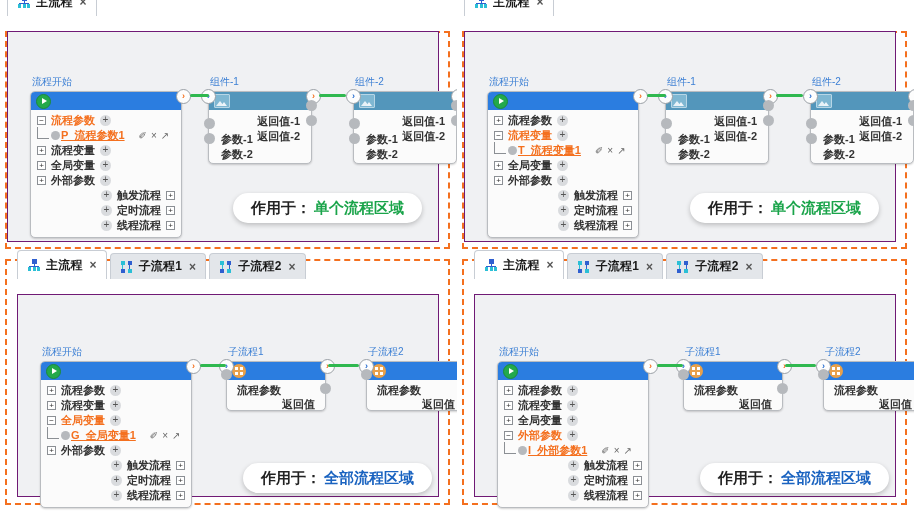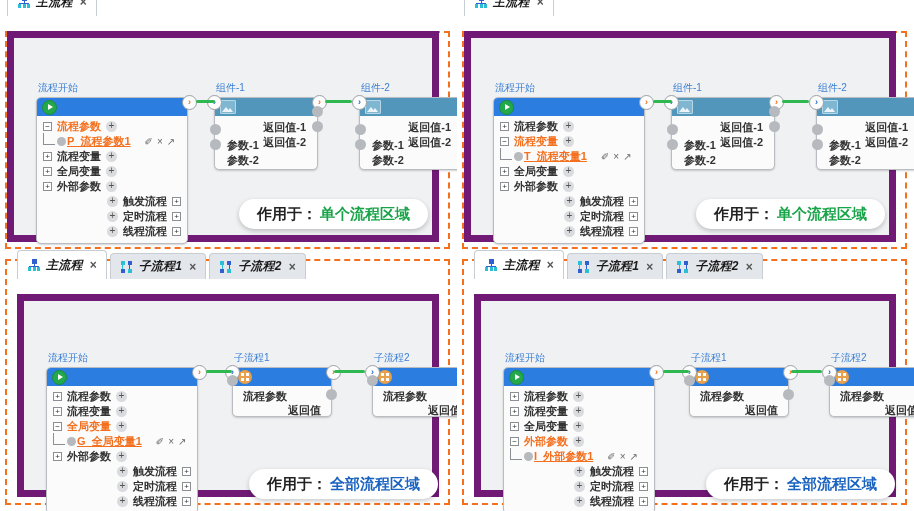--- a/index.html
+++ b/index.html
@@ -12,21 +12,21 @@
   }
   .root{position:relative;width:914px;height:511px;}
 
   
   .quad{position:absolute;background:#ffffff;box-sizing:border-box;}
 
   
   .dash{position:absolute;border:2px dashed #f4701f;box-sizing:border-box;}
 
   
-  .tabbar{position:absolute;display:flex;align-items:flex-end;height:14px;font-style:italic;}
+  .tabbar{position:absolute;display:flex;align-items:flex-end;height:14px;}
   .tab{
     display:flex;align-items:center;gap:5px;
     height:26px;padding:0 9px 0 9px;box-sizing:border-box;
     border:1px solid #c8cdd4;border-bottom:none;
     border-top-left-radius:4px;border-top-right-radius:4px;
     background:#e3e6ea;color:#1a1a1a;font-size:12px;font-weight:bold;
     margin-right:3px;position:relative;
   }
   .tab.active{background:#ffffff;height:29px;border-color:#c8cdd4;z-index:2;}
   .tab .tlabel{white-space:nowrap;letter-spacing:.2px;}
@@ -44,21 +44,21 @@
   .ic-sub{width:14px;height:12px;position:relative;flex:0 0 14px;}
   .ic-sub i{position:absolute;display:block;}
   .ic-sub i.a{width:4px;height:4px;left:1px;top:0;background:#2bbfd6;}
   .ic-sub i.b{width:4px;height:4px;left:8px;top:0;background:#2f5fd0;}
   .ic-sub i.c{width:4px;height:4px;left:1px;top:8px;background:#2f5fd0;}
   .ic-sub i.d{width:4px;height:4px;left:8px;top:8px;background:#2bbfd6;}
   .ic-sub i.l1{width:1px;height:4px;left:2.5px;top:4px;background:#2bbfd6;}
   .ic-sub i.l2{width:1px;height:4px;left:9.5px;top:4px;background:#2f5fd0;}
 
   
-  .canvas{position:absolute;background:#f0f1f3;border:7px solid #701a75;box-sizing:border-box;}
+  .canvas{position:absolute;background:#f0f1f3;border:1px solid #701a75;box-sizing:border-box;}
 
   
   .nodewrap{position:absolute;}
   .nodetitle{font-size:10px;color:#3b7fd4;margin-bottom:2px;white-space:nowrap;padding-left:2px;}
   .node{
     background:#fbfbfb;border:1px solid #b9bcc0;border-radius:5px;
     box-shadow:0 1px 2px rgba(0,0,0,.18);box-sizing:border-box;overflow:visible;position:relative;
   }
   .nhead{height:18px;border-top-left-radius:4px;border-top-right-radius:4px;display:flex;align-items:center;padding-left:5px;}
   .nhead.start{background:#2b7de0;}

